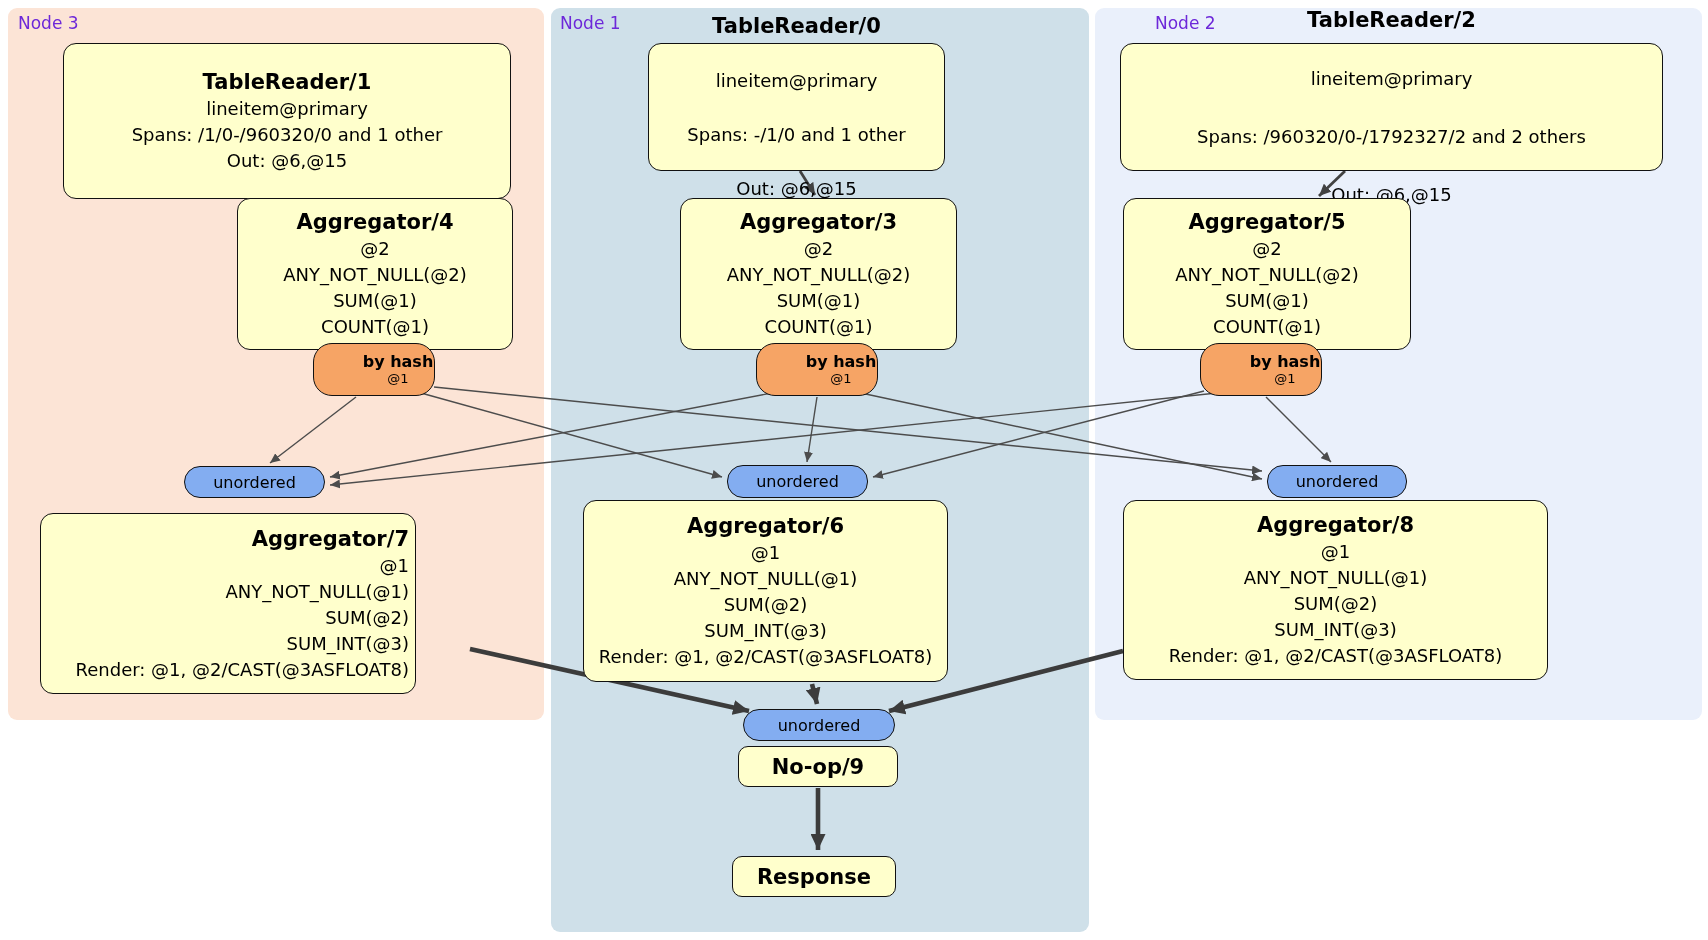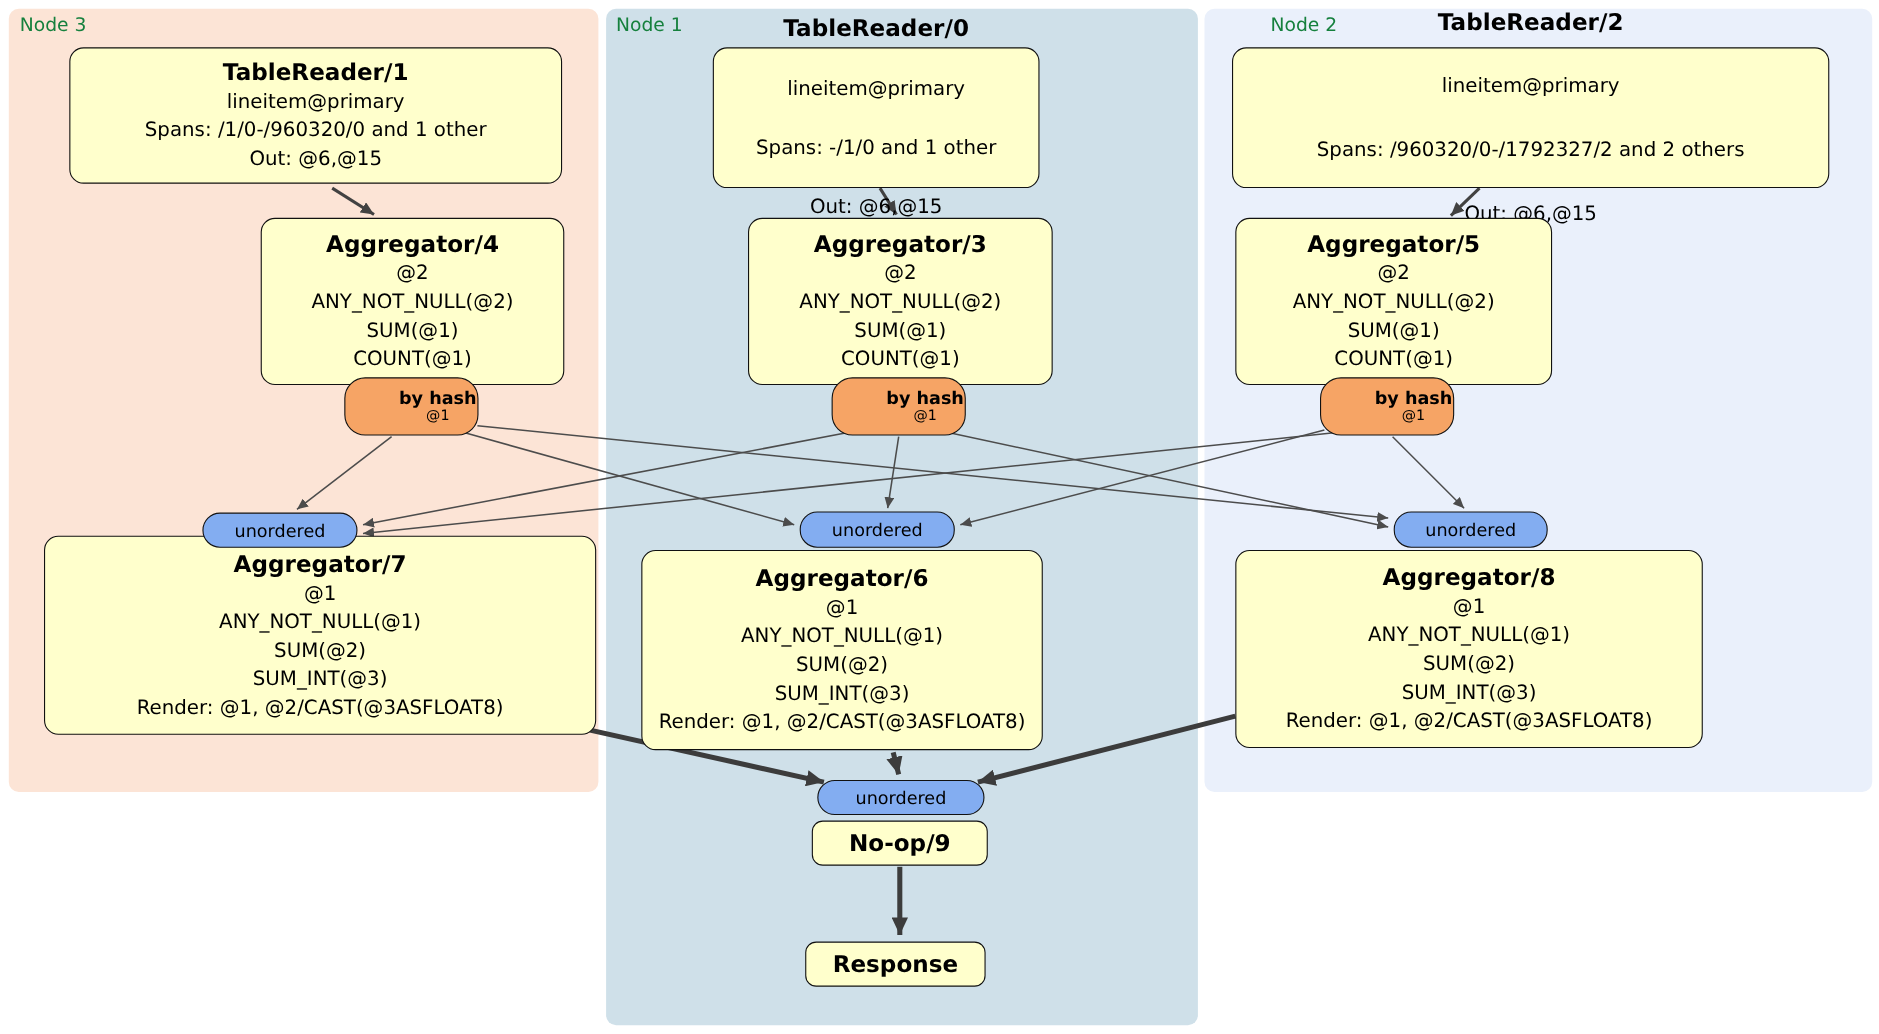--- a/index.html
+++ b/index.html
@@ -8,21 +8,21 @@
     --hash-pill-bg:#f6a465; --unordered-pill-bg:#83adf1;
     --edge-color:#444444; --text-color:#000000;
   }
   html,body{margin:0;padding:0;background:#ffffff;}
   .canvas{
     position:relative; width:1708px; height:940px; overflow:hidden;
     font-family:"DejaVu Sans","Liberation Sans",sans-serif; color:var(--text-color);
     background:#ffffff;
   }
   .region{position:absolute; border-radius:9px; z-index:1;}
-  .region-label{position:absolute; font-size:17px; color:#15803d;}
+  .region-label{position:absolute; font-size:17px; color:#6d28d9;}
   .edges{position:absolute; left:0; top:0; z-index:2;}
   .e-thin{stroke:#4c4c4c; stroke-width:1.4; fill:none;}
   .e-med{stroke:#424242; stroke-width:2.8; fill:none;}
   .e-thick{stroke:#3c3c3c; stroke-width:4.6; fill:none;}
   .pbox{
     position:absolute; background:var(--box-bg); border:1.6px solid var(--box-border);
     border-radius:13px; z-index:3; display:flex; flex-direction:column;
     align-items:center; justify-content:center; text-align:center;
     box-sizing:border-box; padding:2px 6px;
   }
@@ -82,21 +82,21 @@
     <line class="e-thin" x1="1217" y1="393" x2="330" y2="485" marker-end="url(#ah-s)"></line>
     <line class="e-thin" x1="1204" y1="391" x2="873" y2="477" marker-end="url(#ah-s)"></line>
     <line class="e-thin" x1="1266" y1="397" x2="1331" y2="462" marker-end="url(#ah-s)"></line>
 
     <line class="e-thick" x1="470" y1="649" x2="749" y2="711" marker-end="url(#ah-l)"></line>
     <line class="e-thick" x1="812" y1="684" x2="817" y2="704" marker-end="url(#ah-l)"></line>
     <line class="e-thick" x1="1123" y1="651" x2="889" y2="711" marker-end="url(#ah-l)"></line>
     <line class="e-thick" x1="818" y1="788" x2="818" y2="850" marker-end="url(#ah-l)"></line>
   </svg>
 
-  <div class="pbox" style="left:63px; top:43px; width:448px; height:124px;">
+  <div class="pbox" style="left:63px; top:43px; width:448px; height:156px;">
     <div class="title">TableReader/1</div>
     <div class="line">lineitem@primary</div>
     <div class="line">Spans: /1/0-/960320/0 and 1 other</div>
     <div class="line">Out: @6,@15</div>
   </div>
   <div class="pbox" style="left:648px; top:43px; width:297px; height:128px;gap:28px;">
     <div class="title">TableReader/0</div>
     <div class="line">lineitem@primary</div>
     <div class="line">Spans: -/1/0 and 1 other</div>
     <div class="line">Out: @6,@15</div>
@@ -146,21 +146,21 @@
   <div class="pill unordered" style="left:184px; top:466px; width:141px; height:32px;">
     <span>unordered</span>
   </div>
   <div class="pill unordered" style="left:727px; top:465px; width:141px; height:33px;">
     <span>unordered</span>
   </div>
   <div class="pill unordered" style="left:1267px; top:465px; width:140px; height:33px;">
     <span>unordered</span>
   </div>
 
-  <div class="pbox" style="left:40px; top:487px; width:502px; height:181px;">
+  <div class="pbox" style="left:40px; top:513px; width:376px; height:181px;align-items:flex-end;">
     <div class="title">Aggregator/7</div>
     <div class="line">@1</div>
     <div class="line">ANY_NOT_NULL(@1)</div>
     <div class="line">SUM(@2)</div>
     <div class="line">SUM_INT(@3)</div>
     <div class="line">Render: @1, @2/CAST(@3ASFLOAT8)</div>
   </div>
   <div class="pbox" style="left:583px; top:500px; width:365px; height:182px;">
     <div class="title">Aggregator/6</div>
     <div class="line">@1</div>

